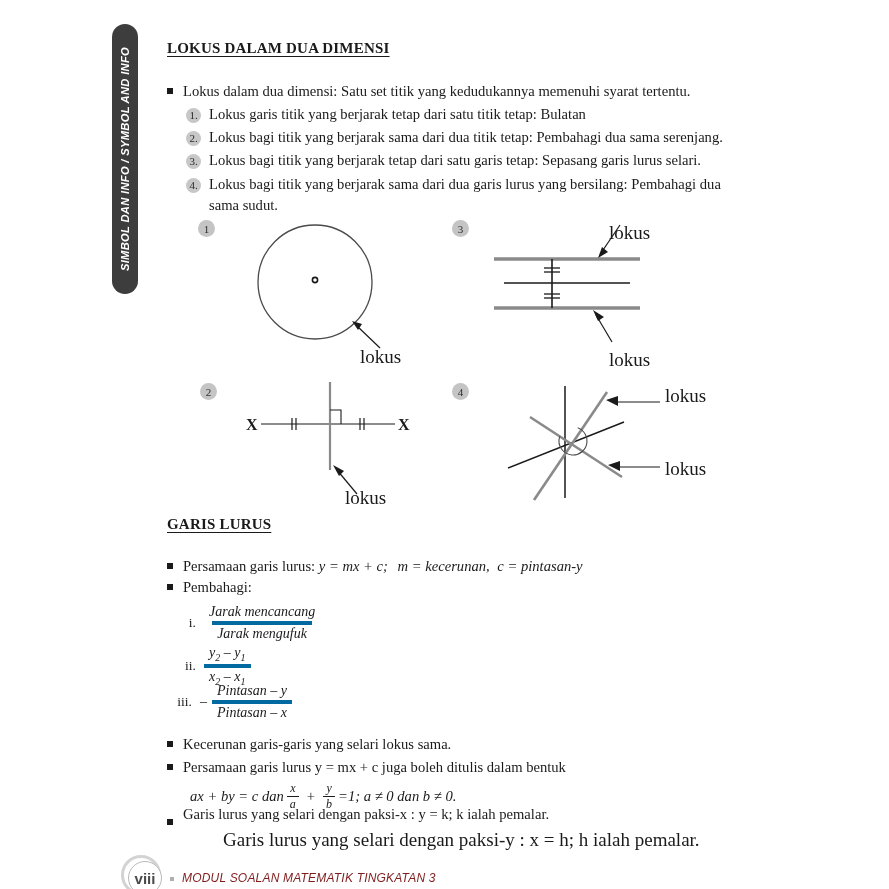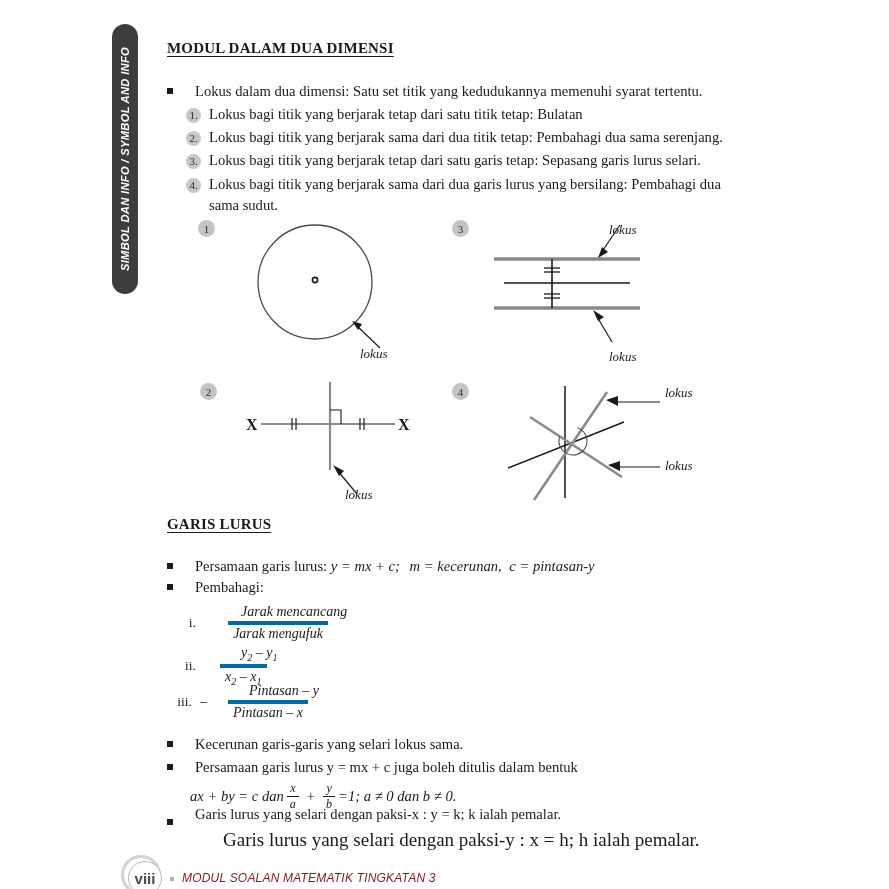--- a/index.html
+++ b/index.html
@@ -54,21 +54,20 @@
   #heading-locus { left: 167px; top: 40px; }
   #heading-garis { left: 167px; top: 516px; }
 
   
   .bullet-row {
     position: absolute;
     display: flex;
     align-items: flex-start;
     font-size: 14.6px;
     line-height: 1.42;
-    gap: 12px;
   }
   .sq {
     width: 6px;
     height: 6px;
     background: #1a1a1a;
     margin-top: 7px;
     margin-right: 10px;
     flex: 0 0 auto;
   }
   .bullet-text { white-space: nowrap; }
@@ -107,22 +106,21 @@
     color: #2b2b2b;
     font-size: 11px;
     display: flex;
     align-items: center;
     justify-content: center;
     font-family: "Liberation Serif", serif;
   }
 
   .diag-label {
     position: absolute;
-    font-size: 13px;
-    font-style: italic;
+    font-size: 19px;
   }
 
   svg { position: absolute; overflow: visible; }
 
   
   .formula-row {
     position: absolute;
     display: flex;
     align-items: center;
     font-size: 14px;
@@ -132,21 +130,21 @@
     text-align: right;
     margin-right: 8px;
     font-size: 13.5px;
   }
   .frac {
     display: inline-flex;
     flex-direction: column;
     align-items: center;
     vertical-align: middle;
   }
-  .frac .num  { padding: 0 5px 1px 5px; margin-left: 32px; }
+  .frac .num  { padding: 0 5px 1px 5px; }
   .frac .den  { padding: 1px 5px 0 5px; border-top: 4px solid #0369a1; }
   .ital { font-style: italic; }
   .minus-sign { margin-right: 5px; font-size: 14px; }
 
   .sub { font-size: 0.72em; vertical-align: sub; font-style: italic; }
 
   .inline-frac {
     display: inline-flex;
     flex-direction: column;
     align-items: center;
@@ -213,30 +211,30 @@
     letter-spacing: 0.2px;
   }
 </style>
 </head>
 <body>
 
 <div class="side-tab">
   <div class="side-tab-label">SIMBOL DAN INFO / SYMBOL AND INFO</div>
 </div>
 
-<div class="heading" id="heading-locus">MODUL DALAM DUA DIMENSI</div>
+<div class="heading" id="heading-locus">LOKUS DALAM DUA DIMENSI</div>
 
 <div class="bullet-row" style="left:167px; top:81px;">
   <span class="sq"></span>
   <span class="bullet-text">Lokus dalam dua dimensi: Satu set titik yang kedudukannya memenuhi syarat tertentu.</span>
 </div>
 
 <div class="num-row" style="left:186px; top:104px;">
   <span class="numbadge">1.</span>
-  <span class="num-text">Lokus bagi titik yang berjarak tetap dari satu titik tetap: Bulatan</span>
+  <span class="num-text">Lokus garis titik yang berjarak tetap dari satu titik tetap: Bulatan</span>
 </div>
 <div class="num-row" style="left:186px; top:127px;">
   <span class="numbadge">2.</span>
   <span class="num-text">Lokus bagi titik yang berjarak sama dari dua titik tetap: Pembahagi dua sama serenjang.</span>
 </div>
 <div class="num-row" style="left:186px; top:150px;">
   <span class="numbadge">3.</span>
   <span class="num-text">Lokus bagi titik yang berjarak tetap dari satu garis tetap: Sepasang garis lurus selari.</span>
 </div>
 <div class="num-row" style="left:186px; top:174px; width:560px;">

